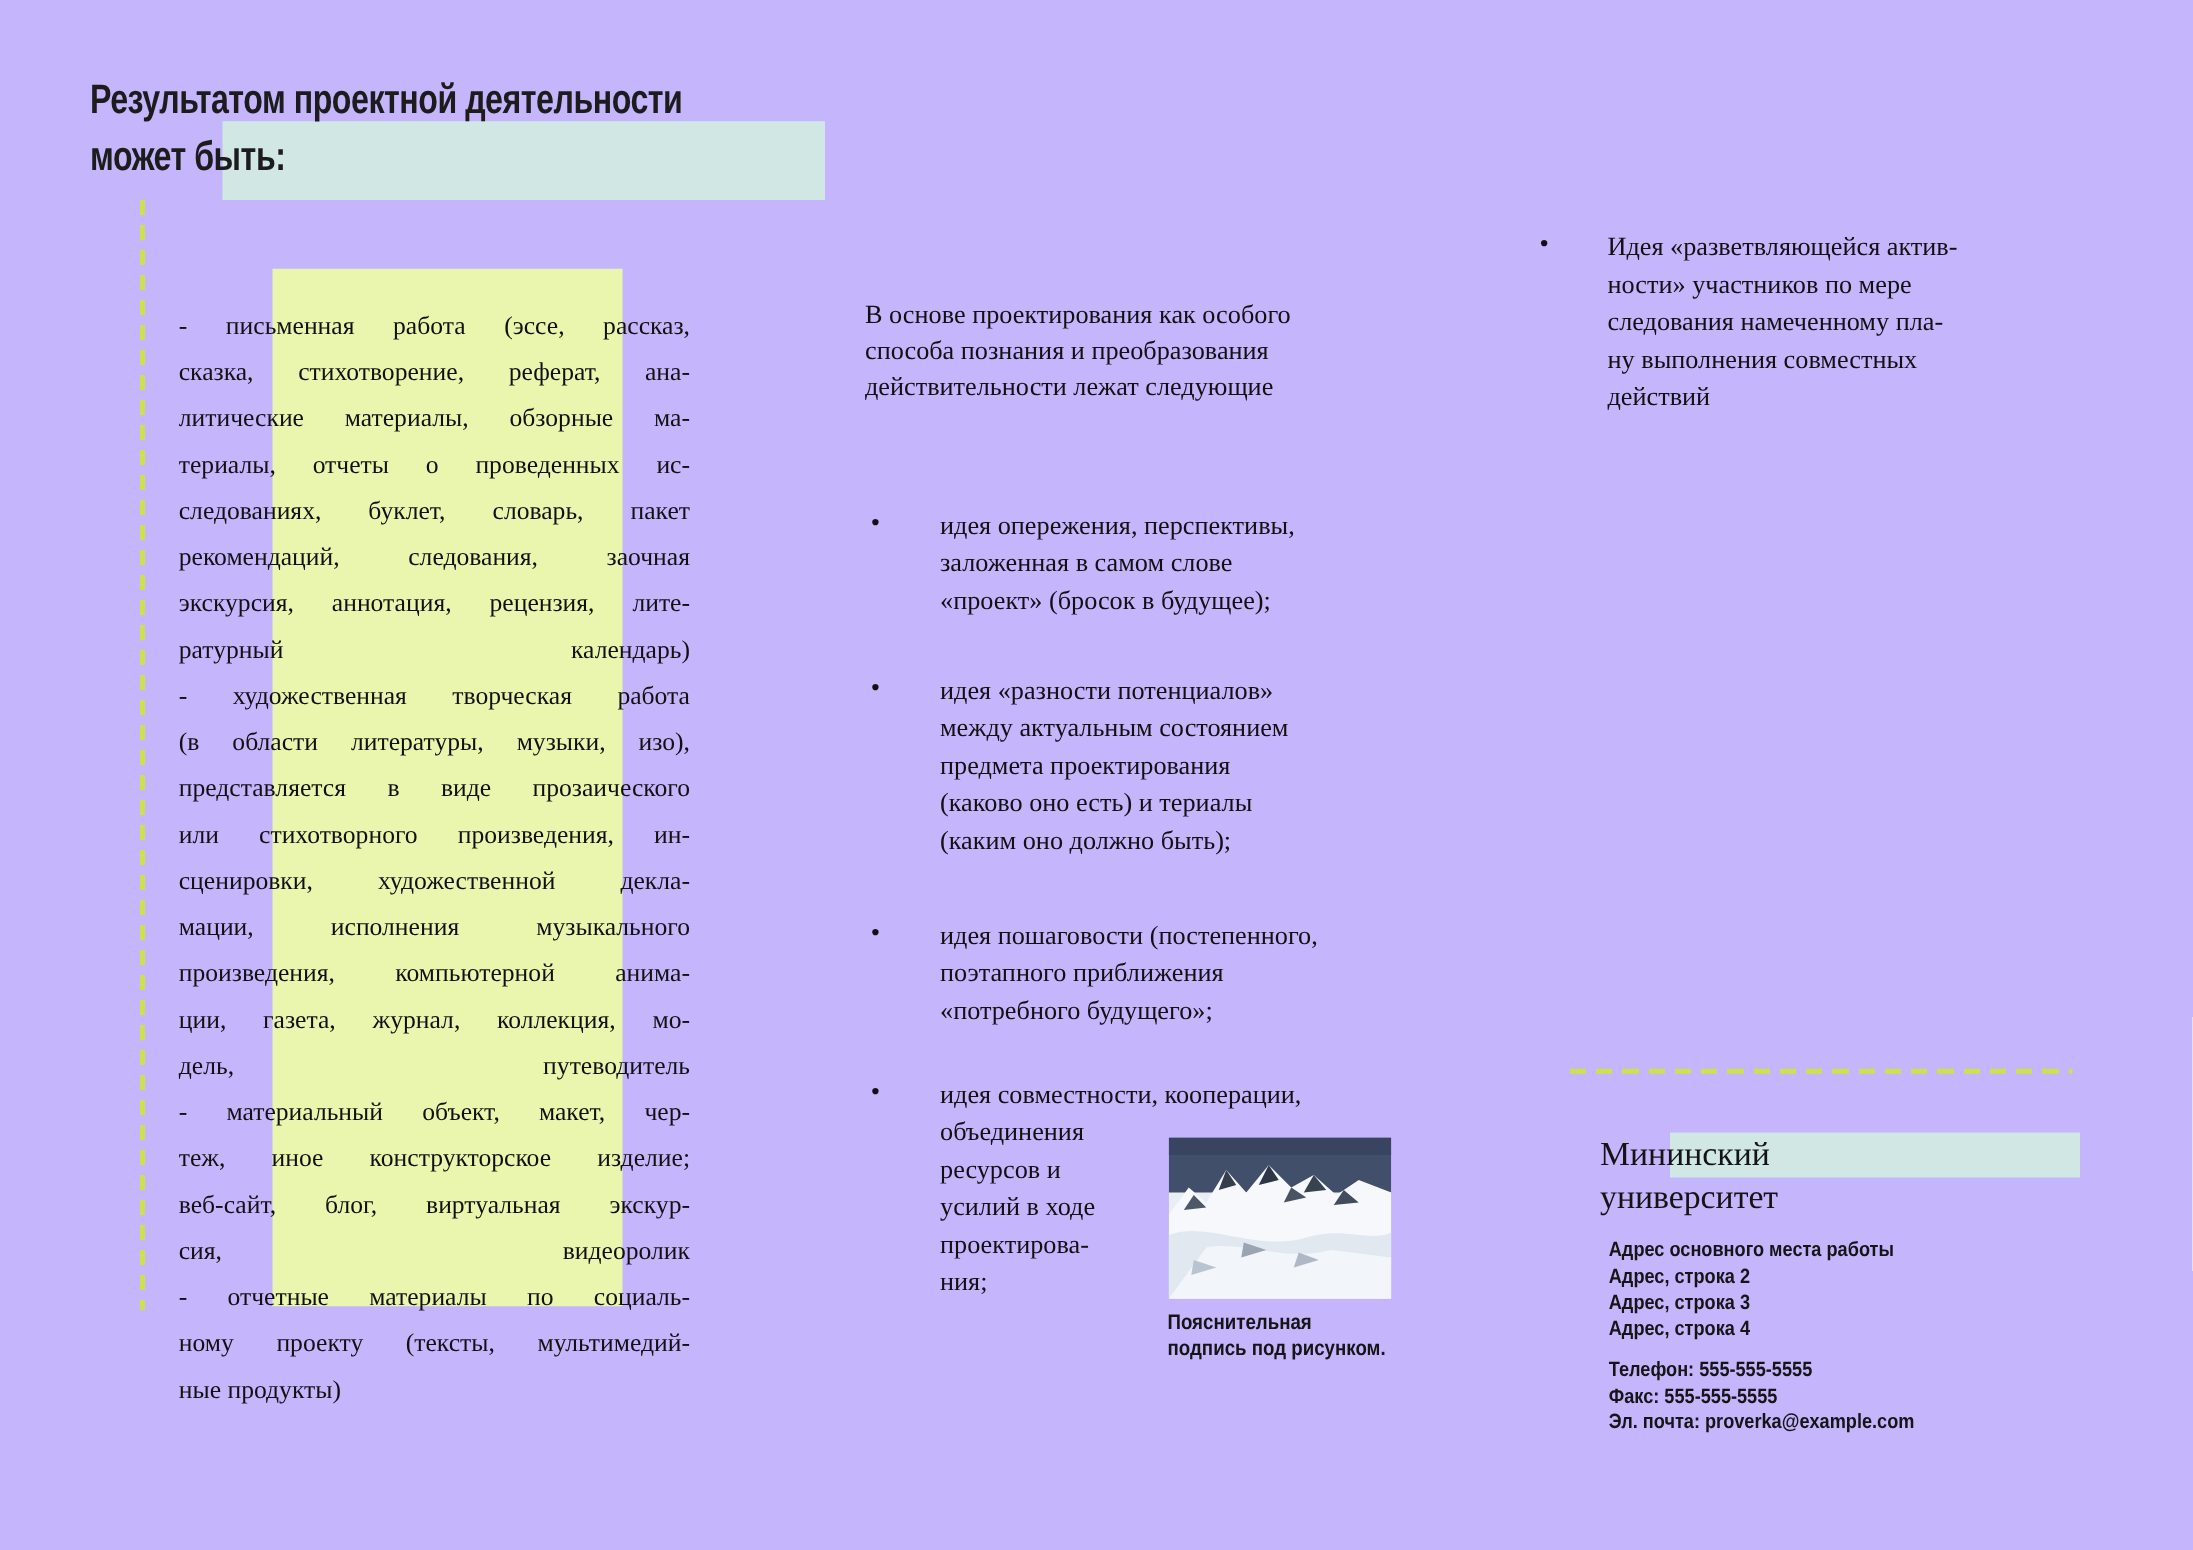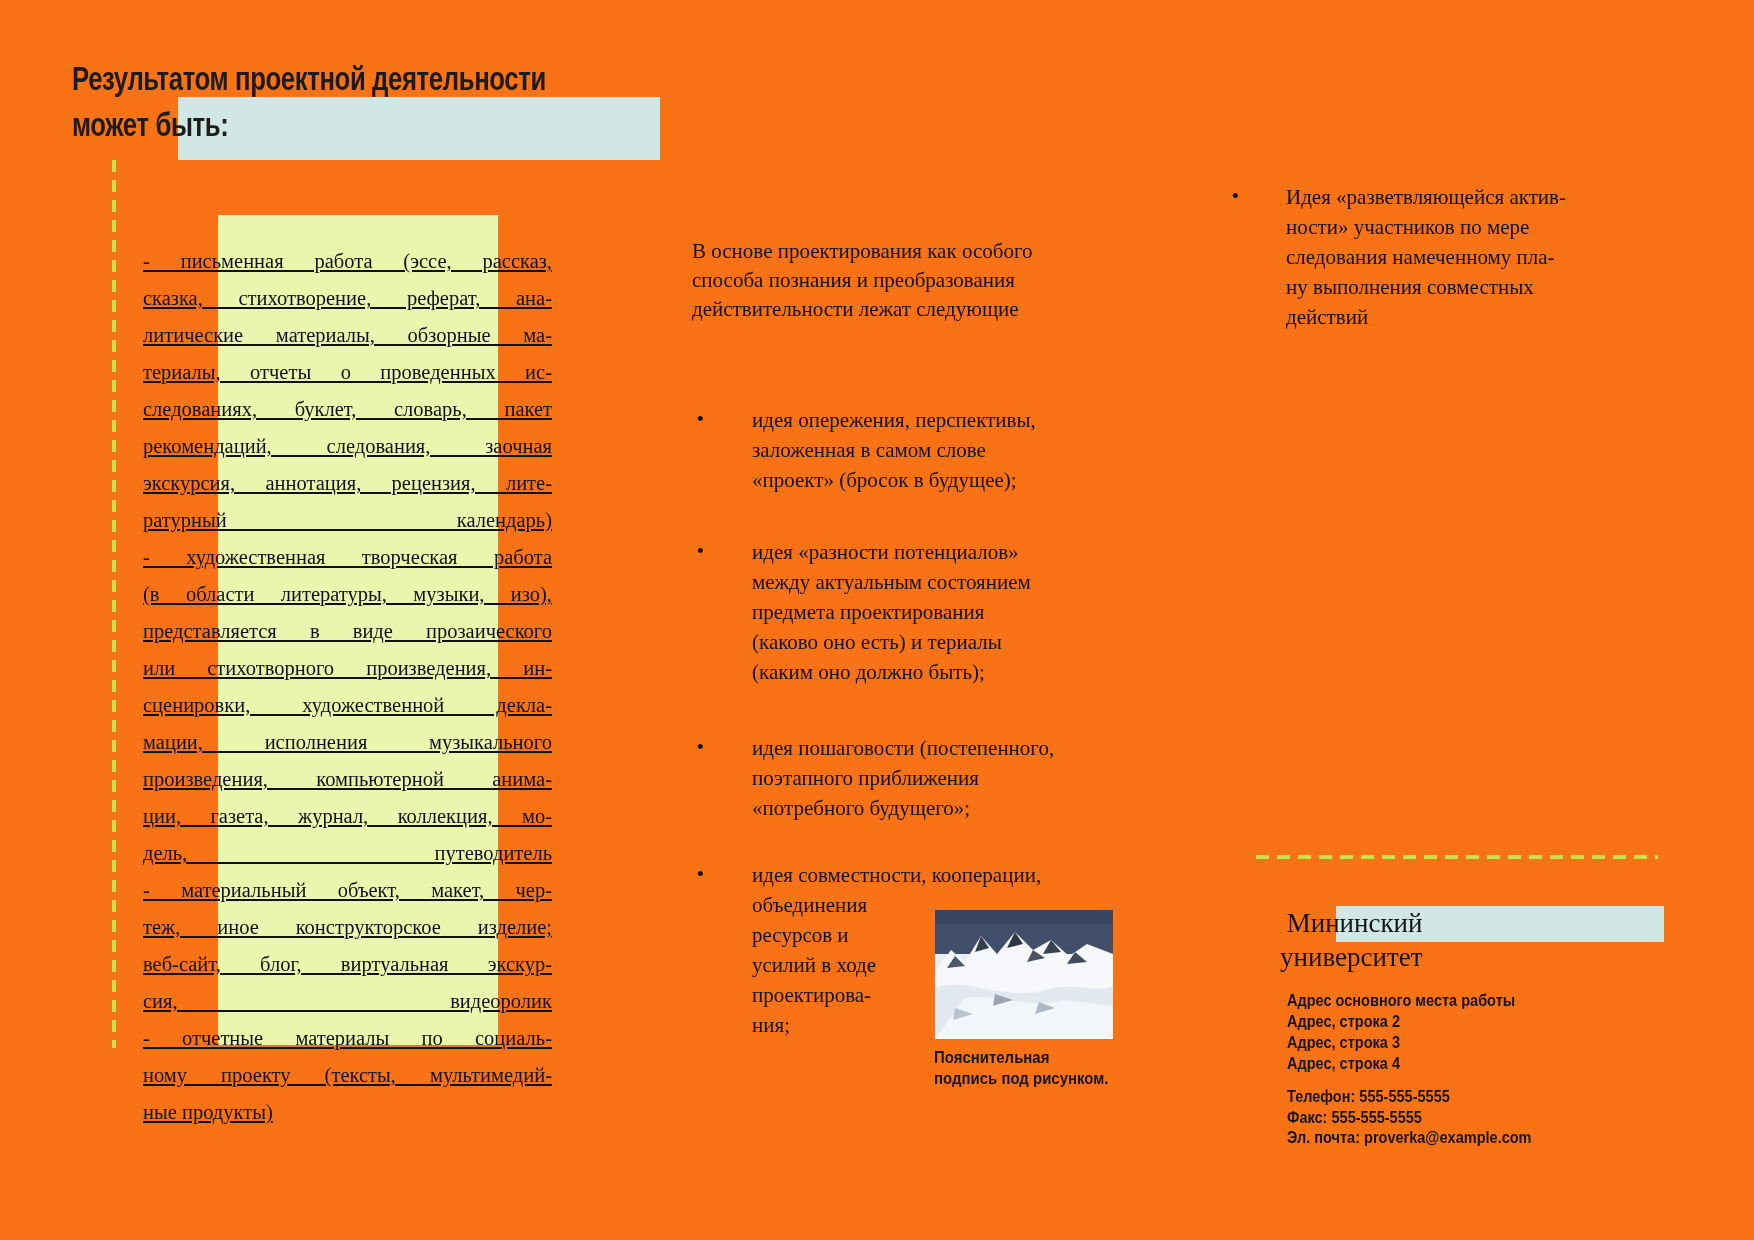--- a/index.html
+++ b/index.html
@@ -1,54 +1,54 @@
 <!DOCTYPE html>
 <html lang="ru"><head>
 <meta charset="utf-8">
 <style>
   html,body{margin:0;padding:0;background:#ffffff;}
-  .page{position:relative;width:1754px;height:1240px;background:#f97316;overflow:hidden;
+  .page{position:relative;width:1754px;height:1240px;background:#c4b5fd;overflow:hidden;
         font-family:"Liberation Serif", serif;color:#111;}
   .band{position:absolute;z-index:0;}
   .teal{background:#d0e7e4;}
   .softyellow{background:#eaf5ad;}
   
   .title{position:absolute;left:72px;top:56px;z-index:2;margin:0;
          font-family:"Liberation Sans", sans-serif;font-weight:bold;font-size:33px;
          line-height:46px;color:#1c1c1c;letter-spacing:-0.5px;white-space:nowrap;
          transform:scaleX(.78);transform-origin:0 0;}
   
   .vdash{position:absolute;left:112px;top:160px;width:4px;height:888px;z-index:1;
          background:repeating-linear-gradient(to bottom,#cde14c 0 12px,transparent 12px 20px);}
   .hdash{position:absolute;left:1256px;top:855px;width:402px;height:4px;z-index:1;
          background:repeating-linear-gradient(to right,#cde14c 0 13px,transparent 13px 21px);}
   
   .left-para{position:absolute;left:143px;top:243px;width:409px;z-index:2;
-             font-size:20.5px;line-height:37px;text-decoration:underline;}
+             font-size:20.5px;line-height:37px;}
   .lline{text-align:justify;text-align-last:justify;}
   .left-para .lline:last-child{text-align-last:left;}
   
   .intro{position:absolute;left:692px;top:237px;z-index:2;font-size:21px;line-height:29px;white-space:nowrap;}
   .it{margin-top:48px;}
   .mbullet{position:absolute;z-index:2;font-size:21px;line-height:30px;white-space:nowrap;}
   .mbullet .dot{position:absolute;left:0;top:-1px;font-family:"Liberation Sans",sans-serif;font-size:19px;}
   .mbullet .btext{margin-left:55px;}
   .m1{left:697px;top:405px;}
   .m2{left:697px;top:537px;}
   .m3{left:697px;top:733px;}
   .m4{left:697px;top:860px;}
   
   .photo{position:absolute;left:935px;top:910px;width:178px;height:129px;z-index:2;}
   .caption{position:absolute;left:934px;top:1047px;width:200px;z-index:2;
            font-family:"Liberation Sans",sans-serif;font-weight:bold;font-size:17px;line-height:21px;
            transform:scaleX(.88);transform-origin:0 0;color:#151515;}
   
   .rbullet{left:1232px;top:182px;}
   .rbullet .btext{margin-left:54px;}
-  .org{position:absolute;left:1280px;top:906px;z-index:2;font-size:27px;line-height:34px;white-space:nowrap;color:#141414;text-align:right;}
+  .org{position:absolute;left:1280px;top:906px;z-index:2;font-size:27px;line-height:34px;white-space:nowrap;color:#141414;}
   .org .l2{}
   .addr{position:absolute;left:1287px;top:990px;z-index:2;
         font-family:"Liberation Sans",sans-serif;font-weight:bold;font-size:16.5px;line-height:21px;
         transform:scaleX(.88);transform-origin:0 0;white-space:nowrap;color:#151515;}
   .contact{position:absolute;left:1287px;top:1086px;z-index:2;
         font-family:"Liberation Sans",sans-serif;font-weight:bold;font-size:16.5px;line-height:20.5px;
         transform:scaleX(.88);transform-origin:0 0;white-space:nowrap;color:#151515;}
 </style>
 </head>
 <body>

